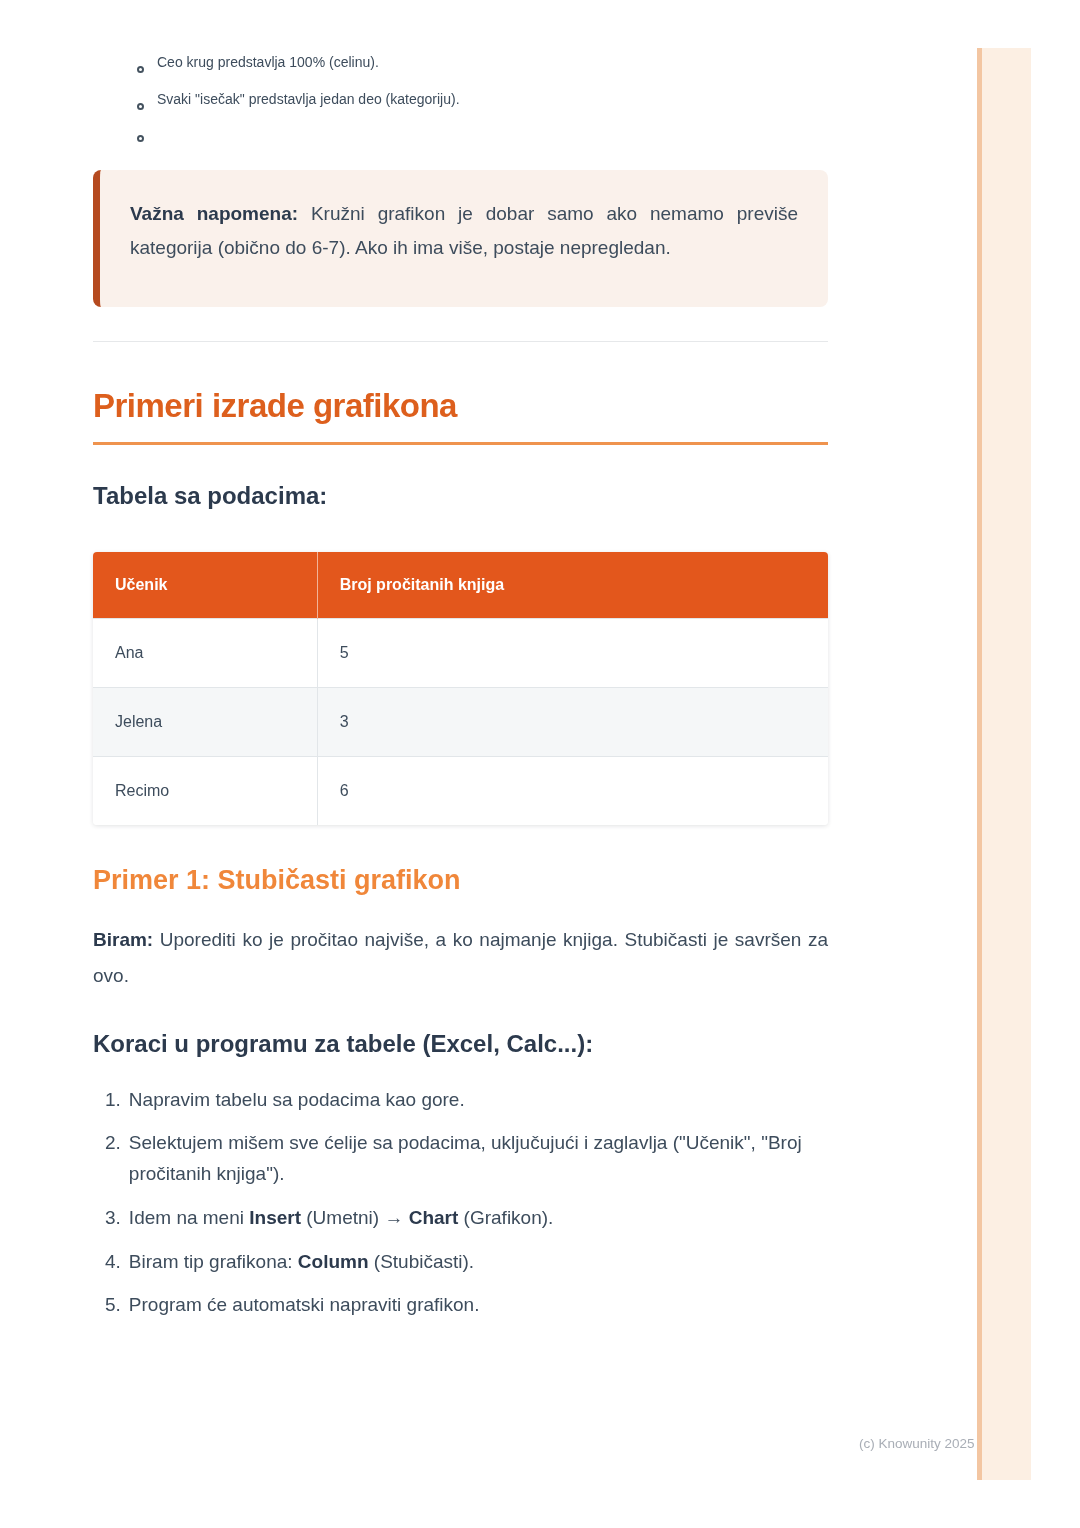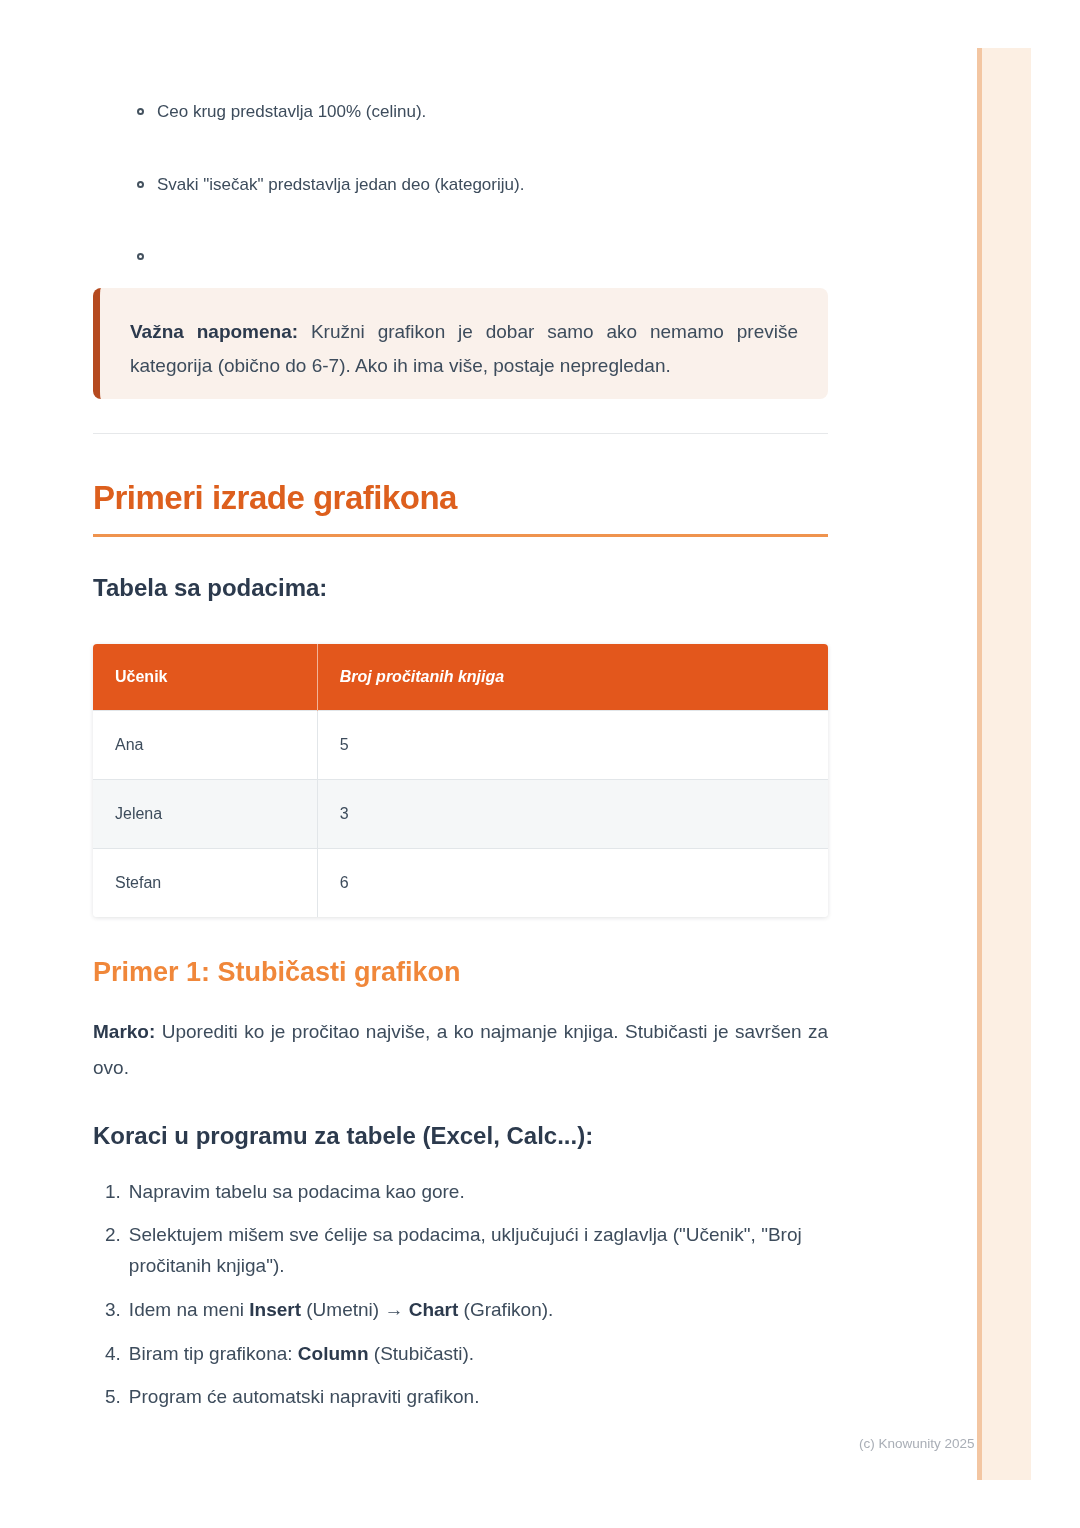--- a/index.html
+++ b/index.html
@@ -8,30 +8,30 @@
     width: 1080px; height: 1528px; position: relative;
     background: #ffffff;
     font-family: "Liberation Sans", sans-serif;
     color: #3d4c5c;
     overflow: hidden;
   }
   .content { width: 735px; margin-left: 93px; padding-top: 52px; position: relative; z-index: 2; }
 
   
   ul.bullets { list-style: none; margin: 0; padding: 0 0 0 44px; }
-  ul.bullets li { display: flex; align-items: flex-start; font-size: 17px; line-height: 1.5; margin-bottom: 16px; margin-top: 47px; }
+  ul.bullets li { display: flex; align-items: flex-end; font-size: 14px; line-height: 1.5; margin-bottom: 16px; }
   .bullet-marker { flex: none; width: 7px; height: 7px; border: 2px solid #44525f; border-radius: 50%; margin: 9px 13px 0 0; }
 
   
   .callout {
     margin-top: 28px;
     background: #faf1eb;
     border-left: 7px solid #b54a1f;
     border-radius: 8px;
-    padding: 27px 30px 16px 30px;
+    padding: 27px 30px 42px 30px;
     font-size: 19px; line-height: 1.8;
     text-align: justify;
   }
   .callout b { color: #2c3a4d; }
 
   .divider { border: none; border-top: 1px solid #e6e8ea; margin: 34px 0 0 0; }
 
   h2.page-heading {
     color: #dd5f1d; font-size: 33px; font-weight: bold;
     margin: 45px 0 0 0; padding-bottom: 17px;
@@ -47,21 +47,21 @@
   .table-wrap {
     margin-top: 42px;
     border-radius: 4px; overflow: hidden;
     box-shadow: 0 1px 4px rgba(40,50,60,0.14);
   }
   table { width: 100%; border-collapse: collapse; font-size: 16px; }
   th {
     background: #e3571c; color: #ffffff; font-weight: bold; text-align: left;
     padding: 24px 22px; border-right: 1px solid rgba(255,255,255,0.55);
   }
-  th:last-child { border-right: none; font-style: italic; }
+  th:last-child { border-right: none; }
   td {
     padding: 25px 22px; background: #ffffff;
     border-top: 1px solid #e2e6e9; border-right: 1px solid #e2e6e9;
   }
   td:last-child { border-right: none; }
   tbody tr:nth-child(even) td { background: #f5f7f8; }
   col.c1 { width: 30.5%; }
 
   h3.example-heading { color: #f0873a; font-size: 27px; font-weight: bold; margin: 40px 0 0 0; }
 
@@ -129,31 +129,31 @@
       <tbody>
           <tr>
             <td>Ana</td>
             <td>5</td>
           </tr>
           <tr>
             <td>Jelena</td>
             <td>3</td>
           </tr>
           <tr>
-            <td>Stefan</td>
+            <td>Recimo</td>
             <td>6</td>
           </tr>
         </tbody>
     </table>
   </div>
 
   <h3 class="example-heading">Primer 1: Stubičasti grafikon</h3>
 
   <p class="para">
-    <b class="inline-label">Marko:</b>
+    <b class="inline-label">Biram:</b>
     <span>Uporediti ko je pročitao najviše, a ko najmanje knjiga. Stubičasti je savršen za ovo.</span>
   </p>
 
   <div class="bold-label">Koraci u programu za tabele (Excel, Calc...):</div>
 
   <ol class="steps">
       <li>
         <span class="step-num">1.</span>
         <span class="step-text"><span>Napravim tabelu sa podacima kao gore.</span></span>
       </li>

